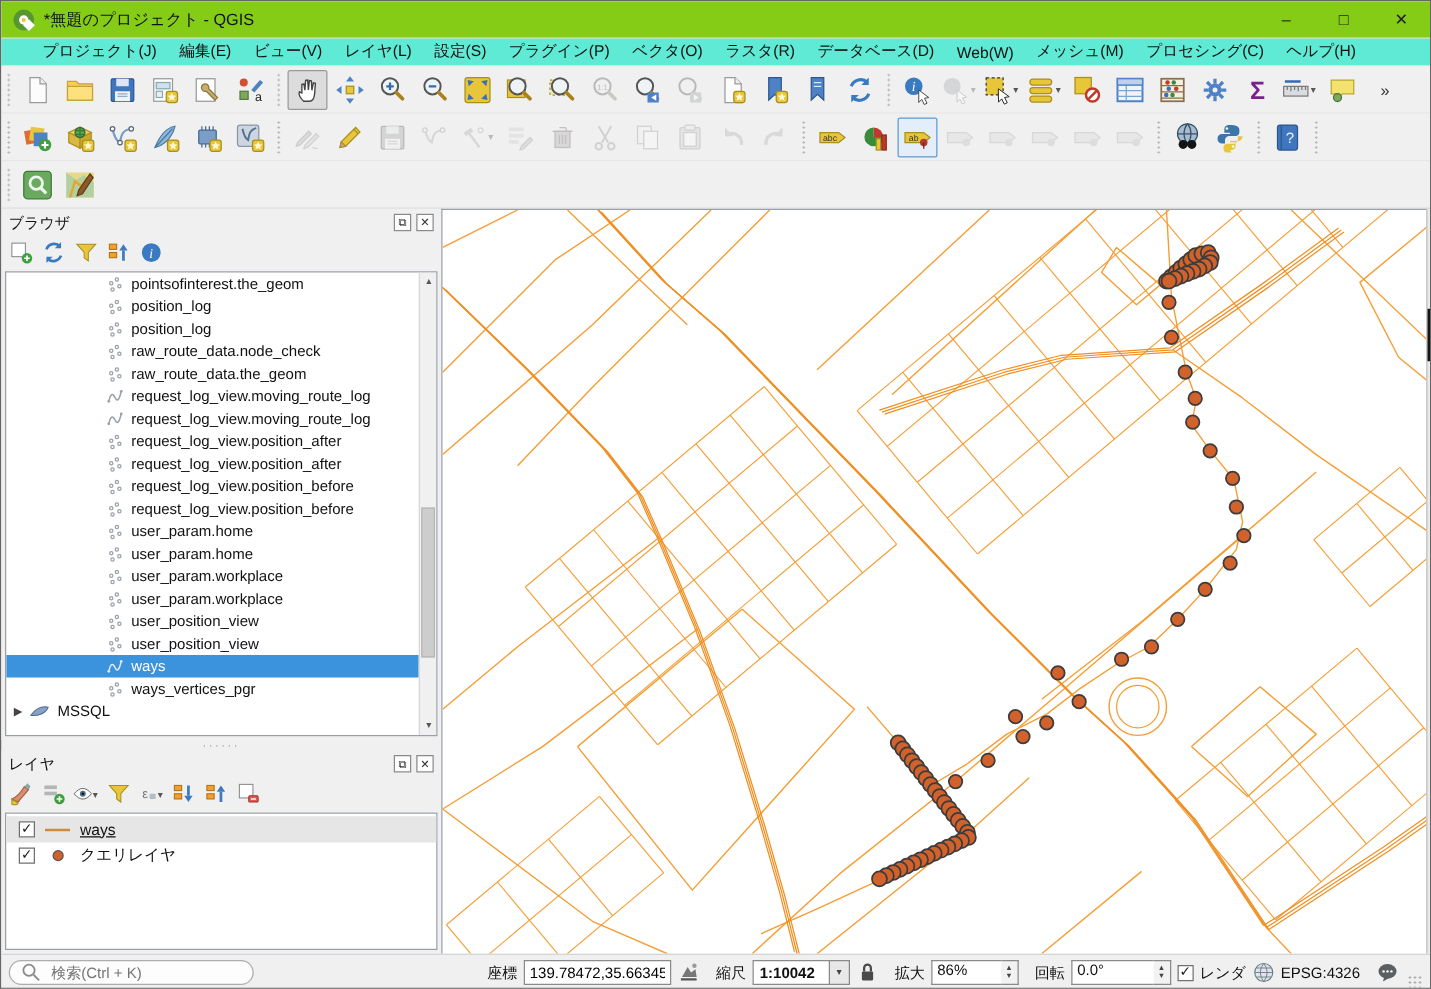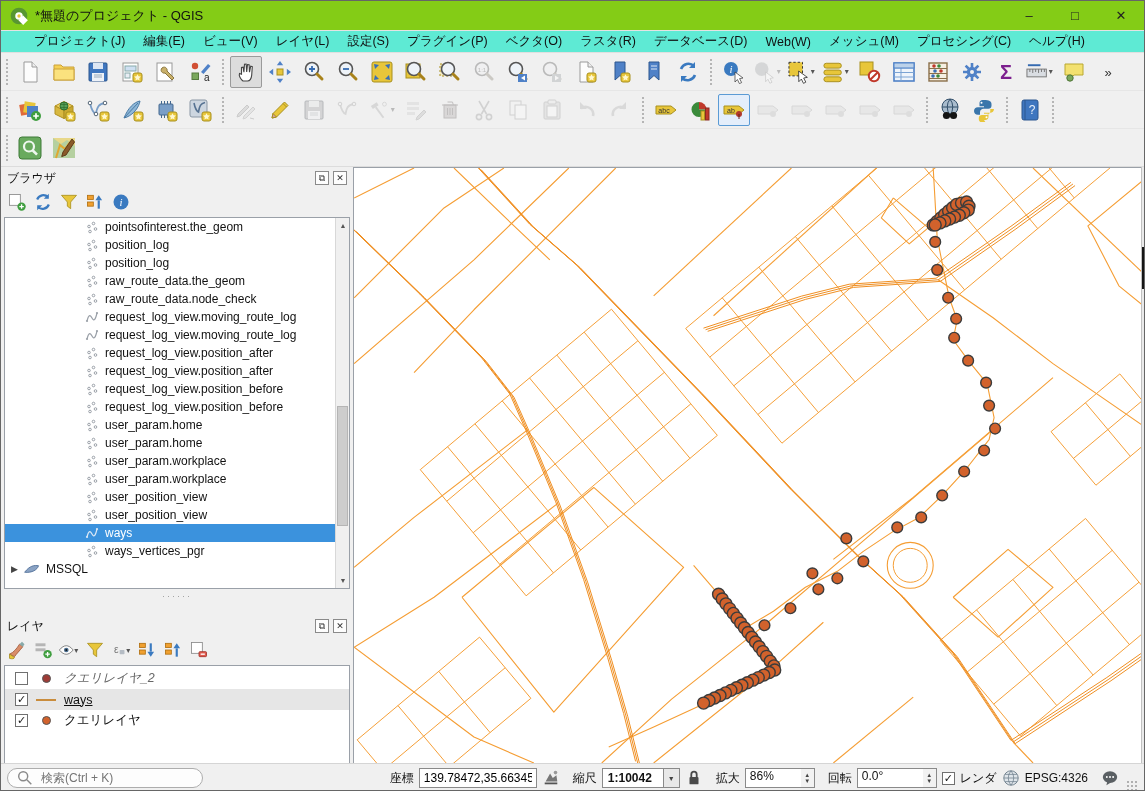--- a/index.html
+++ b/index.html
@@ -30,21 +30,21 @@
   .tbtn.pressed{background:#dcdcdc;border:1px solid #9a9a9a;border-radius:2px;}
   .tbtn.checked{background:#e4eefb;border:1px solid #5b9bd5;border-radius:2px;}
   .tbtn.disabled{opacity:.35;filter:grayscale(85%);}
   .dd{font-size:8px;color:#555;margin-left:-2px;width:9px;}
   .tbsep{width:8px;height:26px;margin:0 2px;
          background-image:radial-gradient(#b5b5b5 28%,transparent 30%);
          background-size:4px 4px;background-position:center;background-repeat:repeat-y;}
   
   .dock{position:absolute;background:#f0f0f0;}
   #browser{left:0;top:166px;width:352px;height:425px;}
-  #layers{left:0;top:614px;width:352px;height:163px;}
+  #layers{left:0;top:599px;width:352px;height:163px;}
   .dhead{height:22px;display:flex;align-items:center;padding:0 6px;font-size:12px;}
   .dhead .sp{margin-left:auto;display:flex;gap:4px;}
   .dhbtn{width:14px;height:14px;border:1px solid #8a8a8a;background:#fdfdfd;font-size:9px;
          display:flex;align-items:center;justify-content:center;color:#333;}
   .dtools{height:26px;display:flex;align-items:center;padding-left:4px;gap:2px;}
   .dtbtn{width:24px;height:24px;display:flex;align-items:center;justify-content:center;
          border:1px solid transparent;background:transparent;padding:0;}
   .dtbtn svg{width:20px;height:20px;}
   .treewrap{position:absolute;left:3px;right:3px;top:50px;bottom:3px;background:#fff;
             border:1px solid #9aa0a8;overflow:hidden;}
@@ -709,33 +709,33 @@
           <div class="trow">
             <span class="indent"></span>
             <svg class="gico" viewBox="0 0 14 14">
               <g fill="none" stroke="#9aa0a8" stroke-width="1">
                 <circle cx="4" cy="6.5" r="1.3"></circle>
                 <circle cx="8.5" cy="3.5" r="1.3"></circle>
                 <circle cx="5" cy="11.5" r="1.3"></circle>
                 <circle cx="10.5" cy="9" r="1.3"></circle>
               </g>
             </svg>
+            <span>raw_route_data.node_check</span>
+          </div>
+          <div class="trow">
+            <span class="indent"></span>
+            <svg class="gico" viewBox="0 0 14 14">
+              <g fill="none" stroke="#9aa0a8" stroke-width="1">
+                <circle cx="4" cy="6.5" r="1.3"></circle>
+                <circle cx="8.5" cy="3.5" r="1.3"></circle>
+                <circle cx="5" cy="11.5" r="1.3"></circle>
+                <circle cx="10.5" cy="9" r="1.3"></circle>
+              </g>
+            </svg>
             <span>raw_route_data.the_geom</span>
-          </div>
-          <div class="trow">
-            <span class="indent"></span>
-            <svg class="gico" viewBox="0 0 14 14">
-              <g fill="none" stroke="#9aa0a8" stroke-width="1">
-                <circle cx="4" cy="6.5" r="1.3"></circle>
-                <circle cx="8.5" cy="3.5" r="1.3"></circle>
-                <circle cx="5" cy="11.5" r="1.3"></circle>
-                <circle cx="10.5" cy="9" r="1.3"></circle>
-              </g>
-            </svg>
-            <span>raw_route_data.node_check</span>
           </div>
           <div class="trow">
             <span class="indent"></span>
             <svg class="gico" viewBox="0 0 14 14">
               <path d="M2 11C3.5 5 5 4 7 8s3.5 1.5 5-5" fill="none" stroke="#9aa0a8" stroke-width="1.2"></path>
               <circle cx="2" cy="11" r="1.1" fill="#9aa0a8"></circle>
               <circle cx="12" cy="3" r="1.1" fill="#9aa0a8"></circle>
             </svg>
             <span>request_log_view.moving_route_log</span>
           </div>
@@ -970,27 +970,20 @@
         </button>
         <button class="dtbtn">
           <svg viewBox="0 0 24 24">
             <rect x="3" y="3" width="13" height="13" fill="#fff" stroke="#888"></rect>
             <rect x="12" y="14" width="9" height="6" rx="1" fill="#e05a4e" stroke="#a03028"></rect>
             <path d="M14 17h5" stroke="#fff" stroke-width="1.6"></path>
           </svg>
         </button>
       </div>
     <div class="llist" id="llist">
-        <div class="lrow">
-          <span class="cb"></span>
-          <span class="lsym">
-            <span class="dot" style="background: rgb(158, 59, 54); border: 1px solid rgb(85, 85, 85);"></span>
-          </span>
-          <span class="it ">クエリレイヤ_2</span>
-        </div>
         <div class="lrow hl">
           <span class="cb">✓</span>
           <span class="lsym">
             <span class="lineSym" style="background: rgb(201, 140, 60);"></span>
           </span>
           <span class="ul">ways</span>
         </div>
         <div class="lrow">
           <span class="cb">✓</span>
           <span class="lsym">

